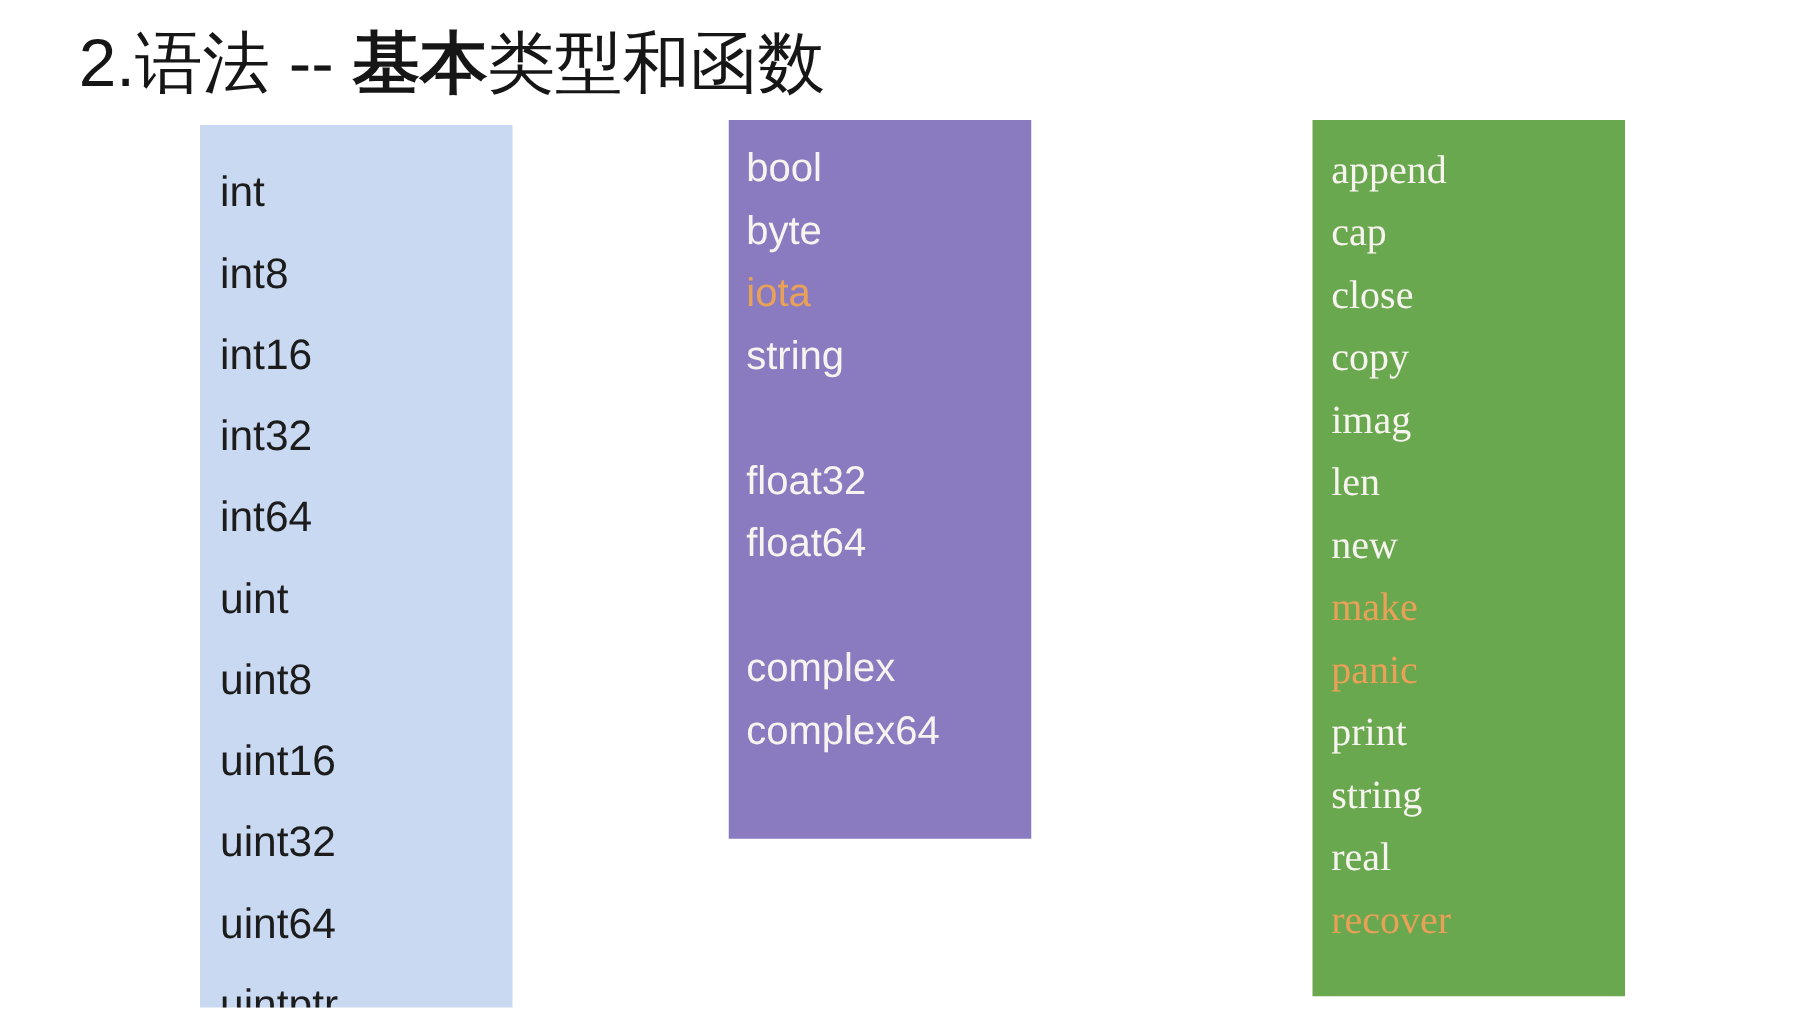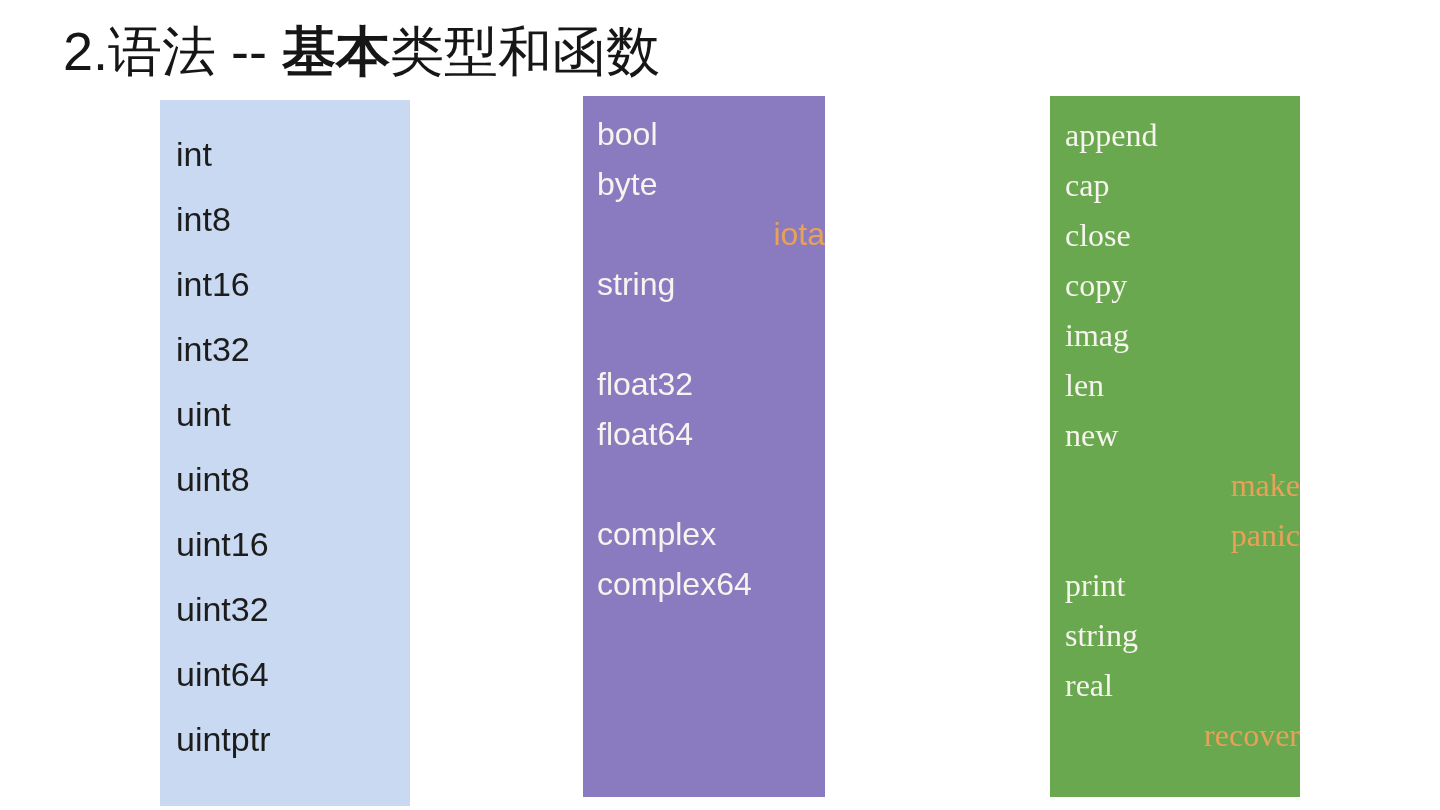--- a/index.html
+++ b/index.html
@@ -46,54 +46,55 @@
     background: var(--blue-bg, #c9d9f1);
     color: var(--dark-text, #1c1c1c);
     padding: 22px 10px 0 16px;
     font-size: 34px;
   }
   .col-blue .item { height: 65px; line-height: 65px; }
   .col-purple {
     left: 583px;
     top: 96px;
     width: 242px;
-    height: 701px;
+    height: 575px;
     background: var(--purple-bg, #8a7bc0);
     color: var(--light-text, #f7f4ef);
     padding: 13px 0 0 14px;
     font-size: 32px;
   }
   .col-purple .item { height: 50px; line-height: 50px; }
   .col-green {
     left: 1050px;
     top: 96px;
     width: 250px;
     height: 701px;
     background: var(--green-bg, #6aa850);
     color: var(--light-text, #f7f4ef);
     padding: 14px 0 0 15px;
     font-size: 32px;
     font-family: Liberation Serif, serif;
   }
   .col-green .item { height: 50px; line-height: 50px; }
-  .item.hl { color: var(--highlight, #e9a158); text-align: right; }
+  .item.hl { color: var(--highlight, #e9a158); }
 </style>
 </head>
 <body>
 
 <div class="slide">
   <div class="title">
     <span>2.语法 -- </span><span class="bold">基本</span><span>类型和函数</span>
   </div>
 
   <div class="col col-blue">
       <div class="item">int</div>
       <div class="item">int8</div>
       <div class="item">int16</div>
       <div class="item">int32</div>
+      <div class="item">int64</div>
       <div class="item">uint</div>
       <div class="item">uint8</div>
       <div class="item">uint16</div>
       <div class="item">uint32</div>
       <div class="item">uint64</div>
       <div class="item">uintptr</div>
     </div>
 
   <div class="col col-purple">
       <div class="item">bool</div>

